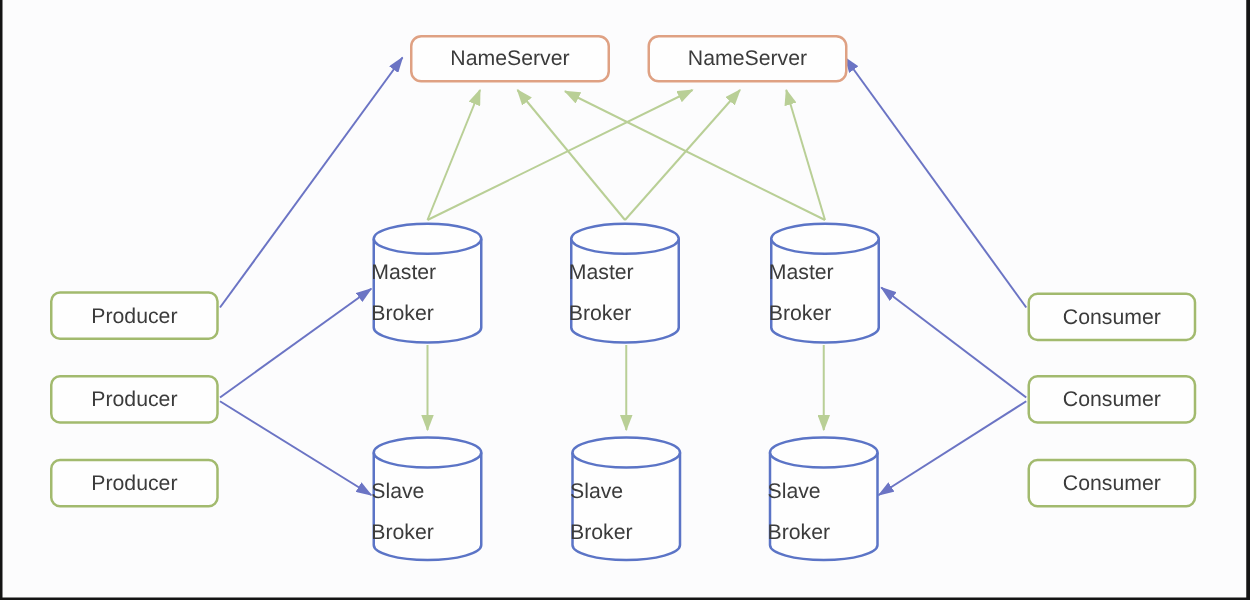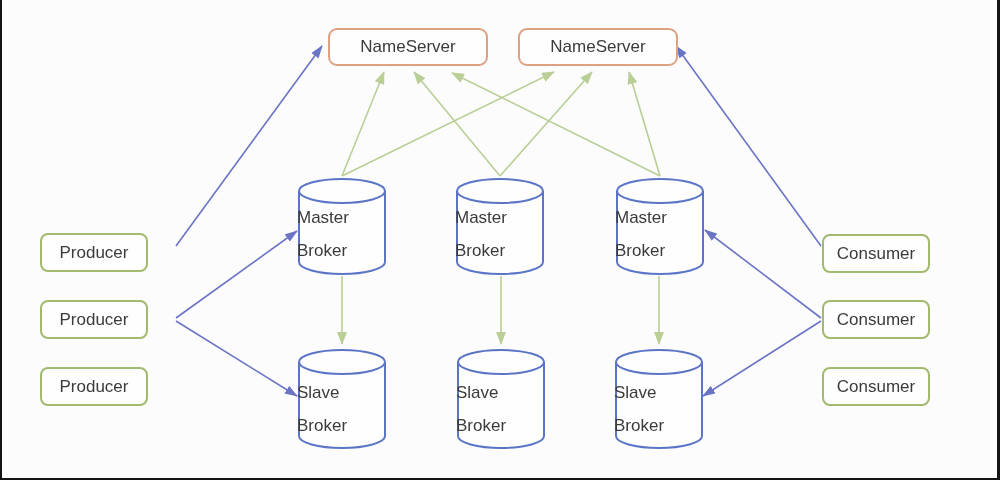--- a/index.html
+++ b/index.html
@@ -18,21 +18,21 @@
   .edge.green{stroke:var(--green_edge,#b9cf96);}
   .edge.blue{stroke:var(--blue_edge,#6b74c4);}
   .arrow-green{fill:var(--green_edge,#b9cf96);}
   .arrow-blue{fill:var(--blue_edge,#6b74c4);}
   .cyl{fill:var(--node_fill,#fefefe);stroke:var(--broker_stroke,#5b74c6);stroke-width:2px;}
   .node{
     position:absolute;display:flex;align-items:center;justify-content:center;
     background:var(--node_fill,#fefefe);font-size:17px;box-sizing:border-box;
   }
   .node.ns{width:160px;height:38px;border:2px solid var(--nameserver_border,#dfa183);border-radius:9px;}
-  .node.client{width:108px;height:39px;border:2px solid var(--client_border,#a2ba6e);border-radius:8px;}
+  .node.client{width:135px;height:39px;border:2px solid var(--client_border,#a2ba6e);border-radius:8px;}
   .cyl-label{
     position:absolute;width:90px;text-align:left;font-size:17px;line-height:33px;
   }
 </style>
 </head>
 <body>
 
 <div class="canvas">
 
   <svg class="layer" width="1000" height="480" viewBox="0 0 1000 480">

